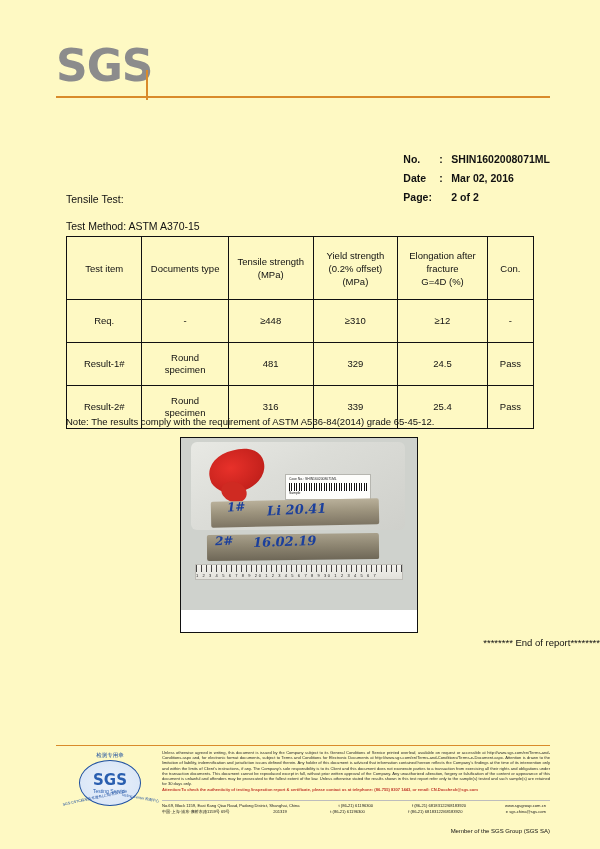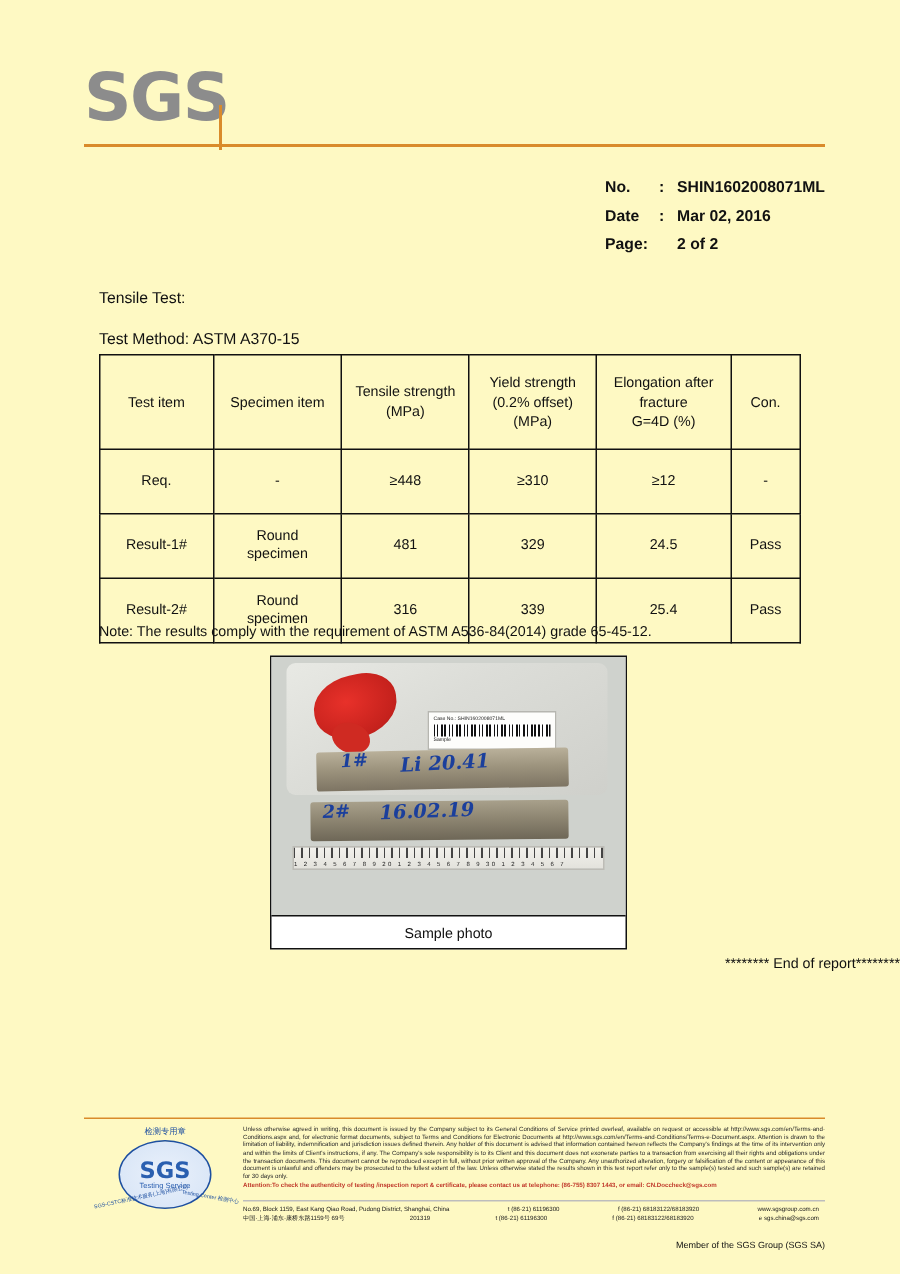--- a/index.html
+++ b/index.html
@@ -54,21 +54,21 @@
     width: 600px;
     text-align: center;
     font-size: 19px;
     font-weight: bold;
     color: #111;
     letter-spacing: 0.5px;
   }
   .meta {
     position: absolute;
     right: 50px;
-    top: 116px;
+    top: 150px;
     font-size: 10.5px;
     font-weight: bold;
     color: #111;
     line-height: 19px;
     text-align: left;
   }
   .meta .row {
     display: flex;
     white-space: nowrap;
   }
@@ -414,21 +414,21 @@
   <div class="line-tensile">Tensile Test:</div>
   <div class="line-method">Test Method: ASTM A370-15</div>
 
   <table class="results">
     <thead>
       <tr>
         <td style="width:76px">
           <div>Test item</div>
         </td>
         <td style="width:86px">
-          <div>Specimen item</div>
+          <div>Documents type</div>
         </td>
         <td style="width:86px">
           <div>Tensile strength</div>
           <div>(MPa)</div>
         </td>
         <td style="width:86px">
           <div>Yield strength</div>
           <div>(0.2% offset)</div>
           <div>(MPa)</div>
         </td>
@@ -495,21 +495,20 @@
       <div class="bar-specimen bar2"></div>
       <div class="hand-mark hm1">1#</div>
       <div class="hand-mark hm2">Li 20.41</div>
       <div class="hand-mark hm3">2#</div>
       <div class="hand-mark hm4">16.02.19</div>
       <div class="ruler">
         <div class="ruler-ticks"></div>
         <span>1 2 3 4 5 6 7 8 9 20 1 2 3 4 5 6 7 8 9 30 1 2 3 4 5 6 7</span>
       </div>
     </div>
-    <div class="photo-caption">Sample photo</div>
   </div>
 
   <div class="end-of-report">******** End of report********</div>
 
   <div class="footer-rule"></div>
 
   <div class="footer-seal">
     <div class="seal-cn">检测专用章</div>
     <div class="seal-circle">
       <div class="seal-text">SGS</div>

